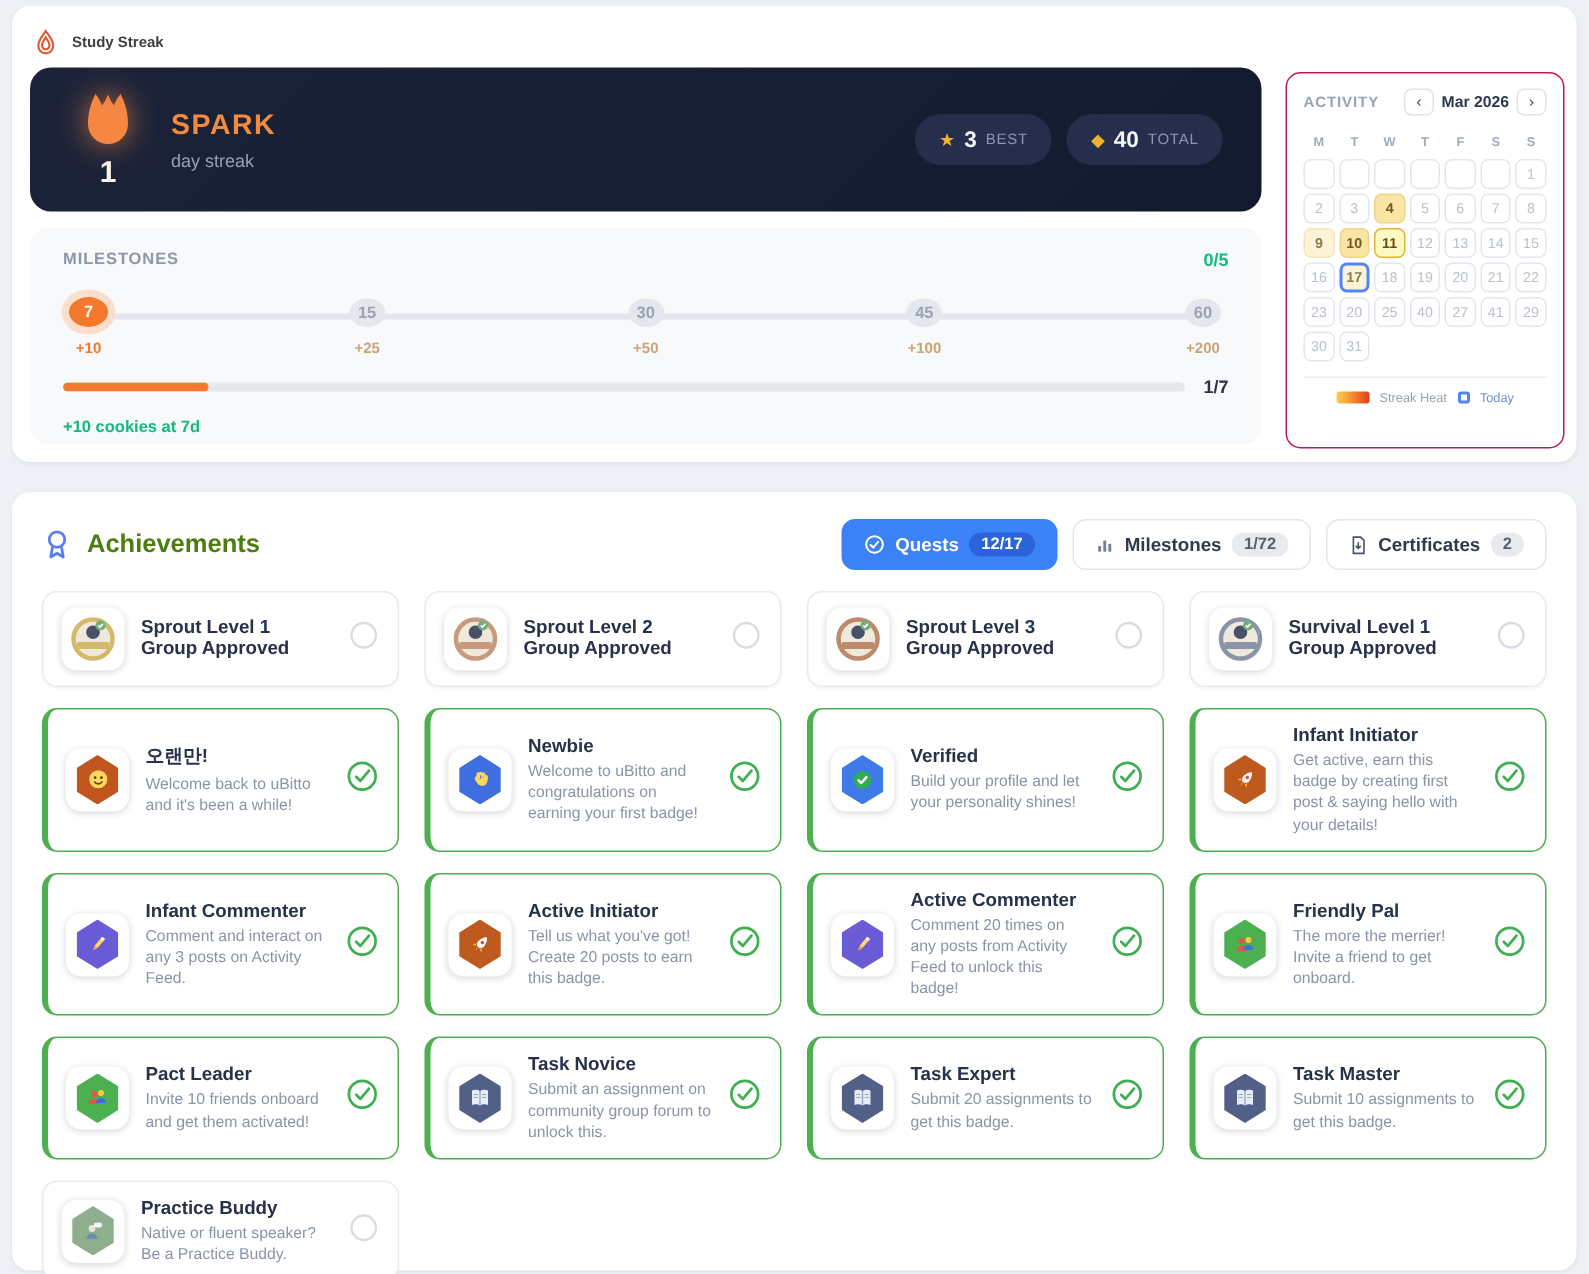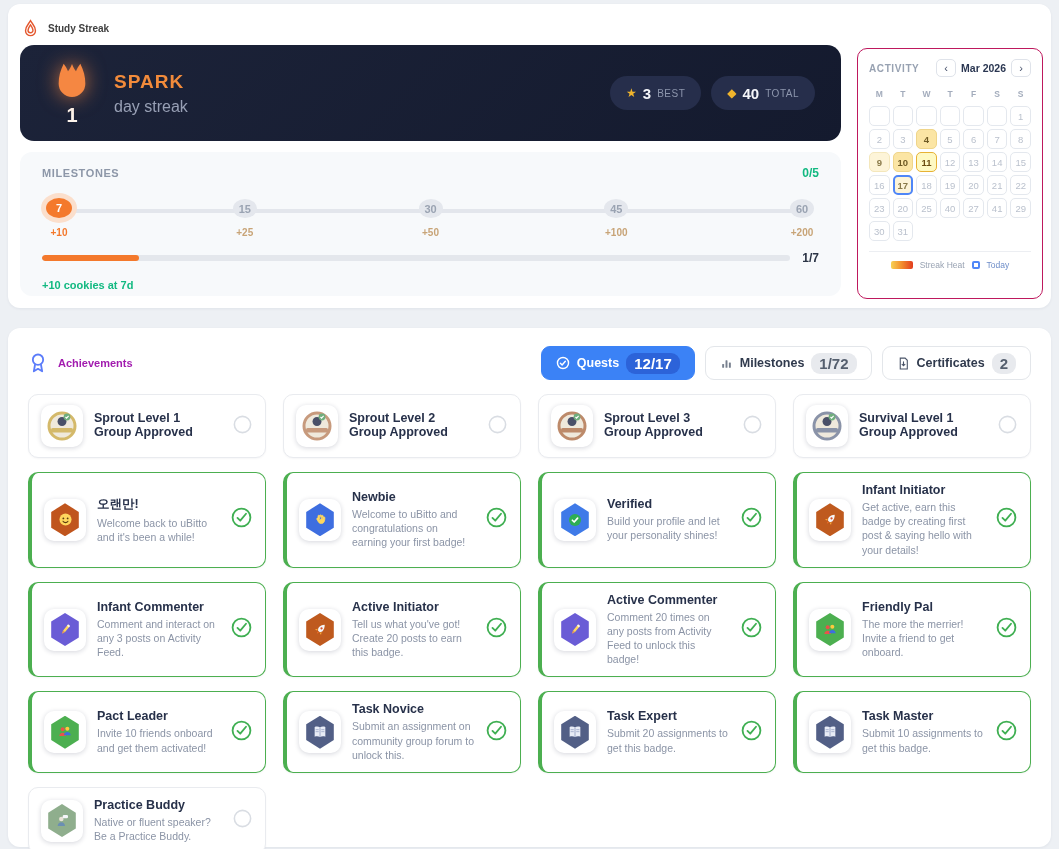--- a/index.html
+++ b/index.html
@@ -15,21 +15,21 @@
   .sec-title { font-size:10px; font-weight:bold; color:#404040; }
 
   
   .streak-card { position:absolute; left:12px; top:41px; width:821px; height:96px;
     background:linear-gradient(135deg,#1c2339 0%,#141a2e 100%); border-radius:14px;
     display:flex; align-items:center; padding:0 26px; }
   .flame-wrap { width:52px; text-align:center; margin-right:16px; }
   .flame-big { filter:drop-shadow(0 0 10px rgba(245,135,66,.75)); }
   .streak-count { color:#fdf4ec; font-size:20px; font-weight:bold; margin-top:-4px; }
   .streak-level { color:#f28b3b; font-size:19px; font-weight:bold; letter-spacing:1px; }
-  .streak-sub { color:#98a0b5; font-size:16px; margin-top:5px; }
+  .streak-sub { color:#98a0b5; font-size:12px; margin-top:5px; }
   .pills { margin-left:auto; display:flex; gap:10px; }
   .pill { background:#262e4b; border-radius:17px; height:34px; display:flex; align-items:center;
     gap:6px; padding:0 16px; }
   .pill .pnum { color:#f5f6fa; font-size:15px; font-weight:bold; }
   .pill .plab { color:#8d96ad; font-size:10px; letter-spacing:.5px; }
   .pill .picon { color:#f0b42c; font-size:12px; }
 
   
   .mile-card { position:absolute; left:12px; top:148px; width:821px; height:144px;
     background:#f7f9fb; border-radius:12px; padding:14px 22px; }
@@ -75,26 +75,26 @@
   .cal-legend { display:flex; align-items:center; justify-content:center; gap:7px; }
   .heat-swatch { width:22px; height:8px; border-radius:2px;
     background:linear-gradient(90deg,#f7d154,#f28b2b,#e23c1e); }
   .leg-lab { font-size:8.5px; color:#98a2b2; }
   .today-swatch { width:8px; height:8px; border:2px solid #4f86f7; border-radius:2px; }
   .leg-lab.blue { color:#6f8ec9; }
 
   
   .ach-head { display:flex; align-items:center; padding:18px 20px 12px 20px; }
   .ach-title-wrap { display:flex; align-items:center; gap:10px; }
-  .ach-title { font-size:11px; font-weight:bold; color:#a21caf; }
+  .ach-title { font-size:17px; font-weight:bold; color:#4d7c0f; }
   .tabs { margin-left:auto; display:flex; gap:10px; }
   .tab { display:flex; align-items:center; gap:7px; height:34px; padding:0 14px; border-radius:9px;
     background:#fff; border:1px solid #e3e6ea; cursor:pointer; }
   .tab .tlab { font-size:12.5px; font-weight:bold; color:#303a4d; }
-  .tab .tbadge { background:#e8eaee; color:#555f6e; font-size:15px; font-weight:bold;
+  .tab .tbadge { background:#e8eaee; color:#555f6e; font-size:11px; font-weight:bold;
     border-radius:9px; padding:2px 8px; }
   .tab.active { background:#3b82f6; border-color:#3b82f6; }
   .tab.active .tlab { color:#fff; }
   .tab.active .tbadge { background:#2c63d9; color:#fff; }
 
   .cards { display:grid; grid-template-columns:repeat(4,1fr); gap:14px 17px; padding:2px 20px 16px; }
   .qcard { background:#fff; border:1px solid #e9ebef; border-radius:10px; padding:10px 12px;
     display:flex; align-items:center; gap:11px; box-shadow:0 1px 2px rgba(20,30,60,.04); }
   .qcard.done { border:1px solid #4caf50; border-left:4px solid #4caf50; }
   .badge-tile { width:42px; height:42px; min-width:42px; background:#fff; border-radius:10px;

